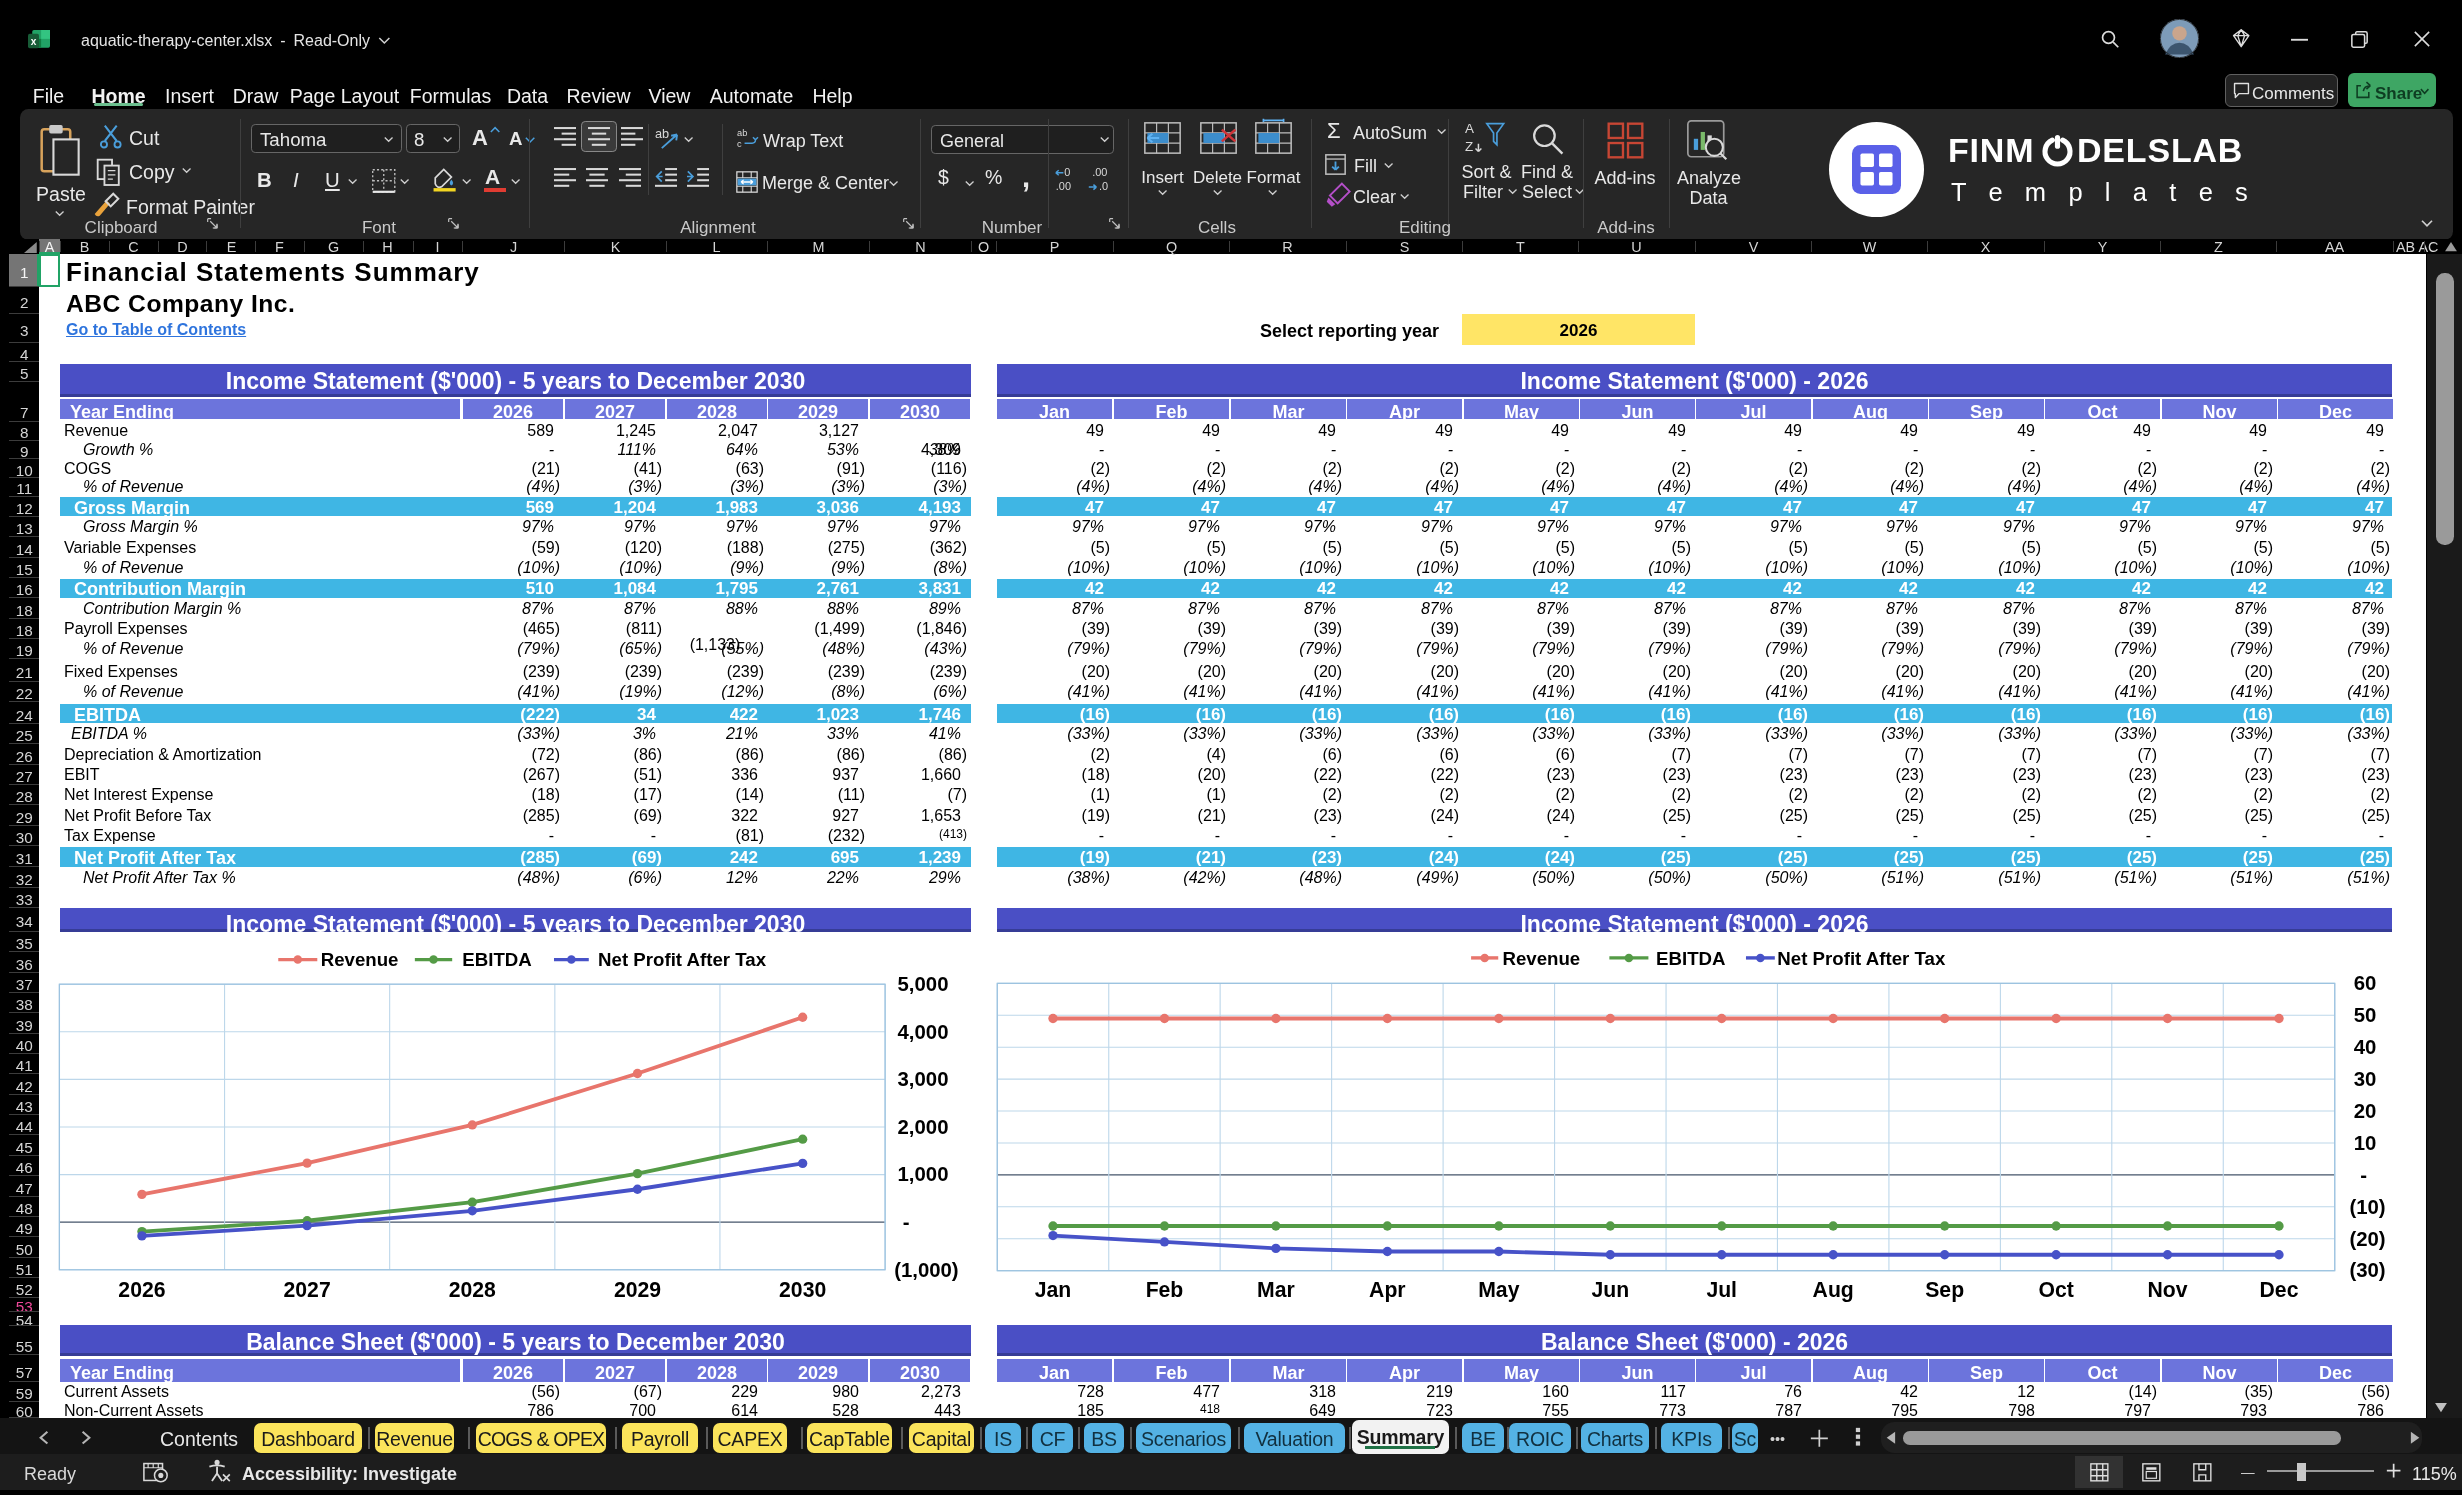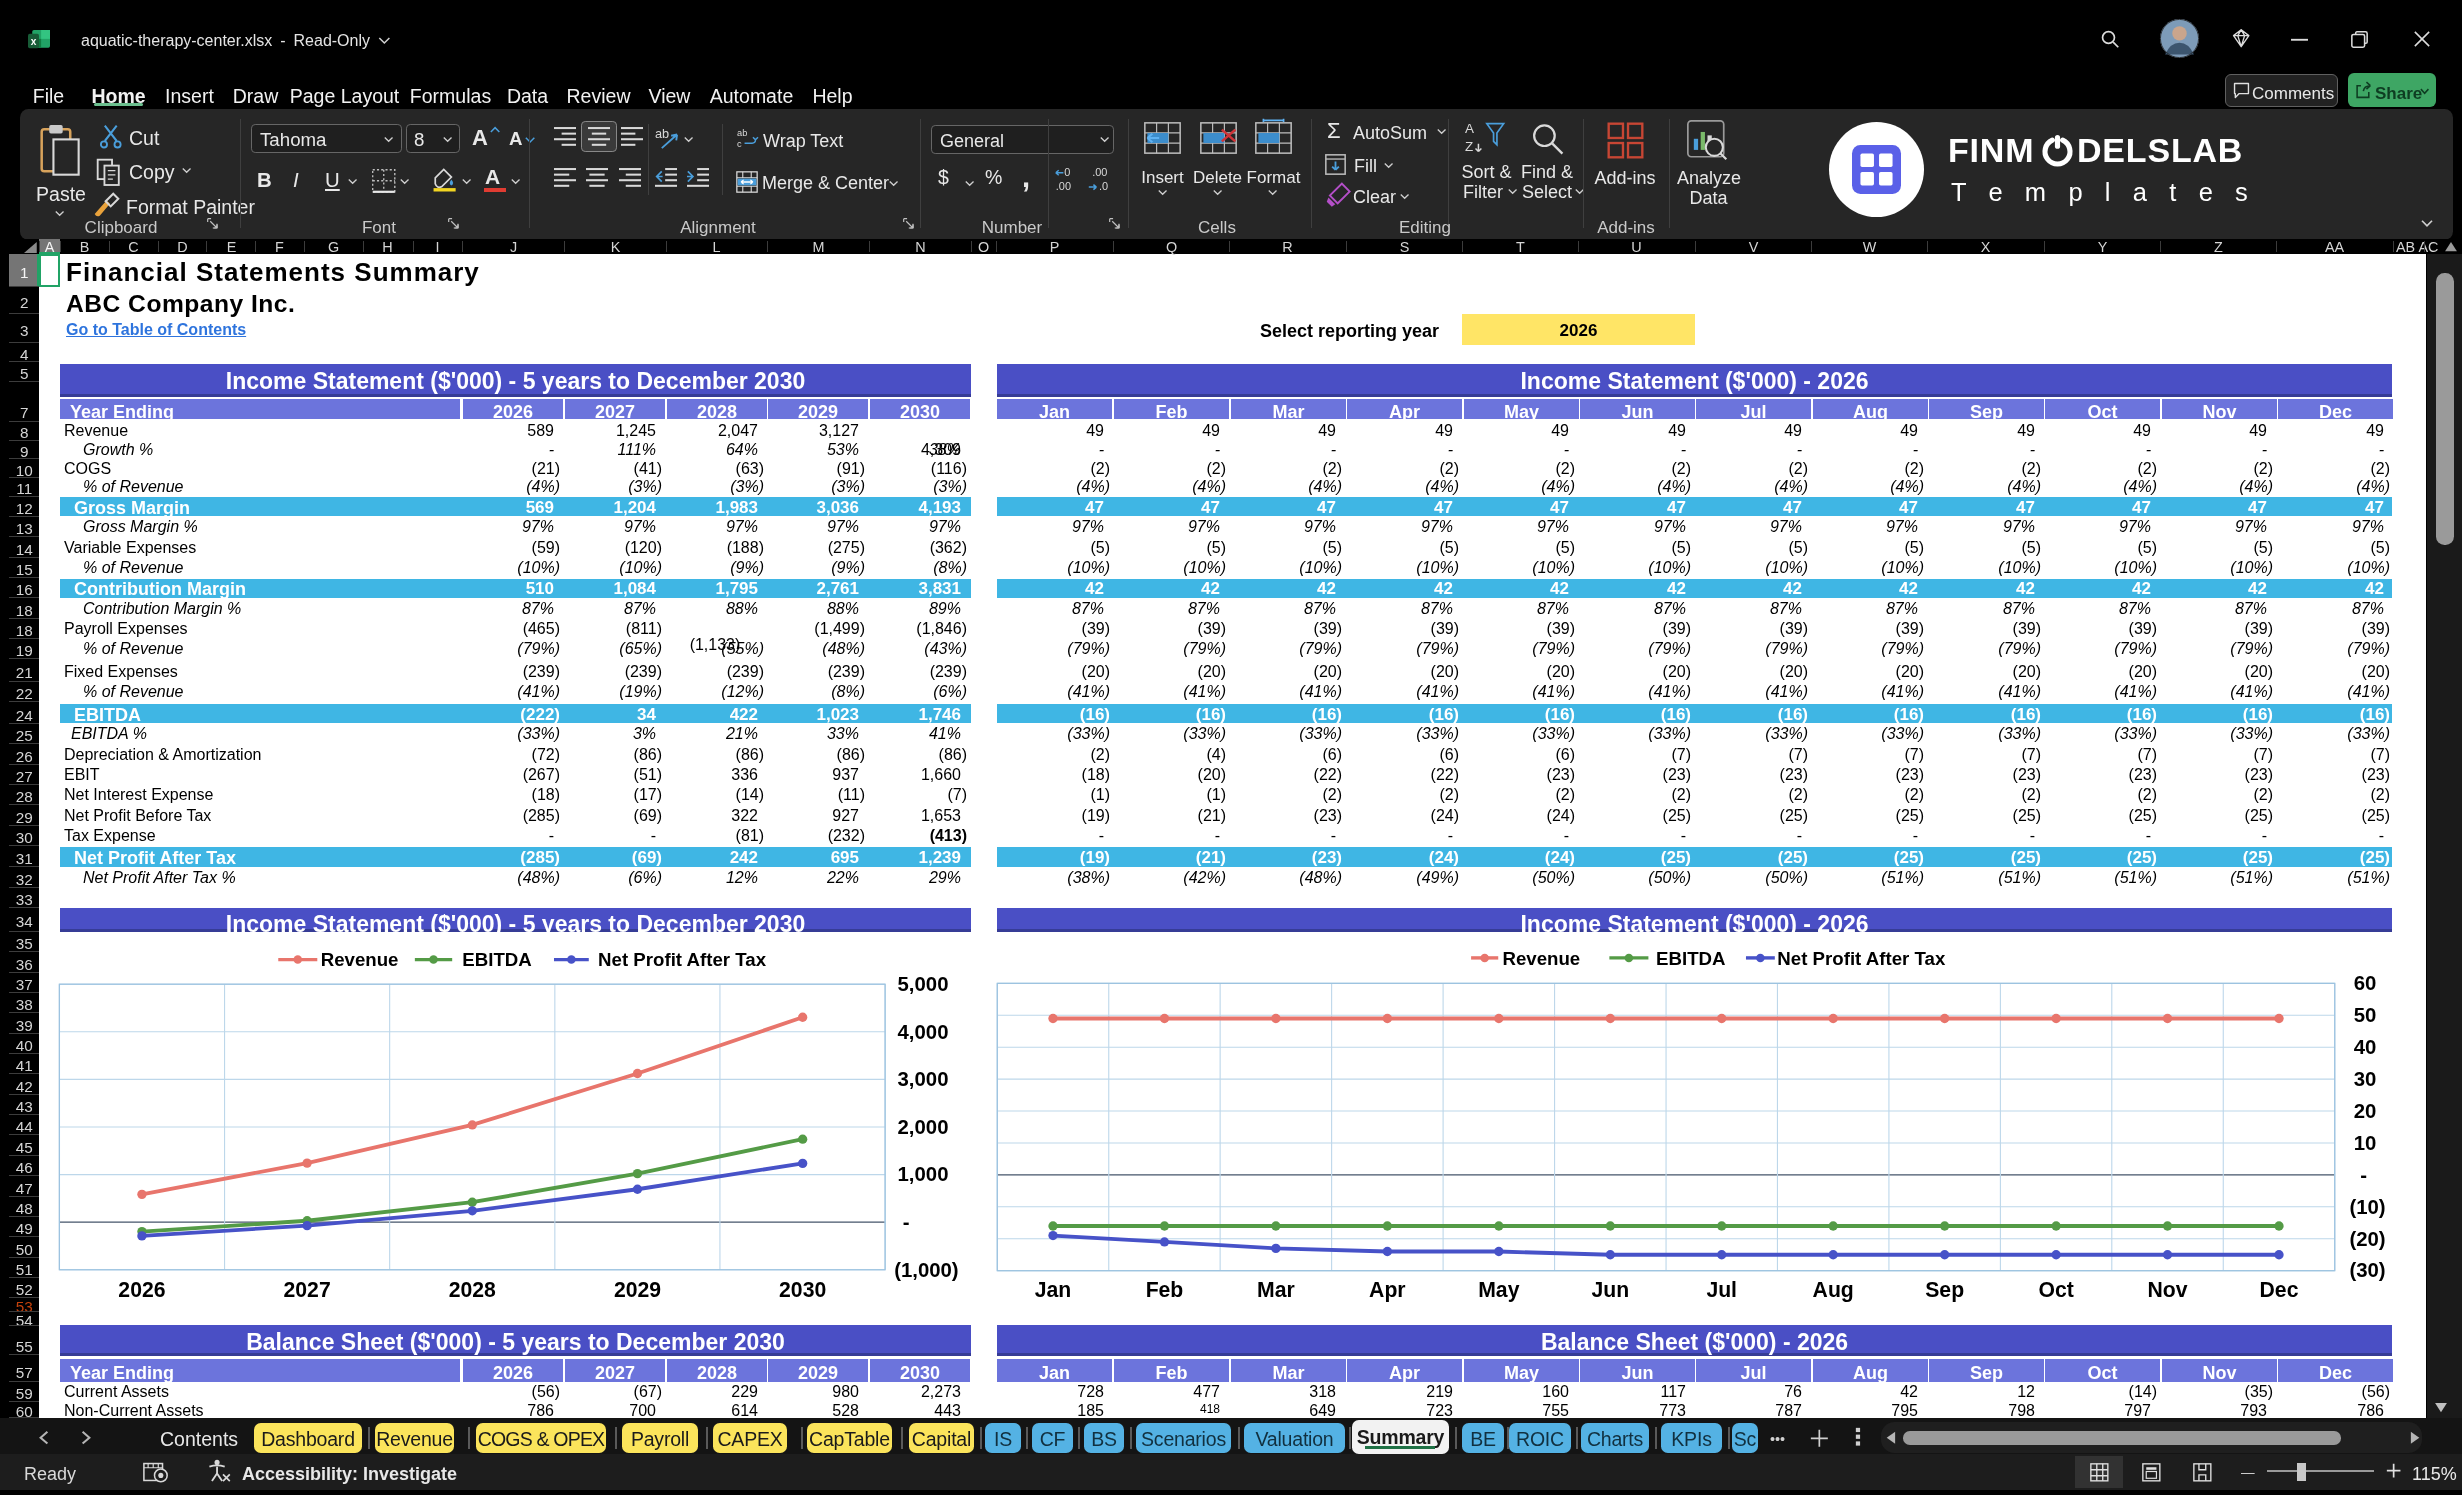--- a/index.html
+++ b/index.html
@@ -538,21 +538,21 @@
 <div style="position:absolute;left:9.3px;top:1201px;width:30px;font-size:15.3px;color:#d5d5d5;line-height:1;white-space:nowrap;font-weight:normal;text-align:center;">48</div>
 <div style="position:absolute;left:9.3px;top:1216px;width:30px;height:0.8px;background:#3c3c3c;"></div>
 <div style="position:absolute;left:9.3px;top:1221px;width:30px;font-size:15.3px;color:#d5d5d5;line-height:1;white-space:nowrap;font-weight:normal;text-align:center;">49</div>
 <div style="position:absolute;left:9.3px;top:1236px;width:30px;height:0.8px;background:#3c3c3c;"></div>
 <div style="position:absolute;left:9.3px;top:1242px;width:30px;font-size:15.3px;color:#d5d5d5;line-height:1;white-space:nowrap;font-weight:normal;text-align:center;">50</div>
 <div style="position:absolute;left:9.3px;top:1257px;width:30px;height:0.8px;background:#3c3c3c;"></div>
 <div style="position:absolute;left:9.3px;top:1262px;width:30px;font-size:15.3px;color:#d5d5d5;line-height:1;white-space:nowrap;font-weight:normal;text-align:center;">51</div>
 <div style="position:absolute;left:9.3px;top:1277px;width:30px;height:0.8px;background:#3c3c3c;"></div>
 <div style="position:absolute;left:9.3px;top:1282px;width:30px;font-size:15.3px;color:#d5d5d5;line-height:1;white-space:nowrap;font-weight:normal;text-align:center;">52</div>
 <div style="position:absolute;left:9.3px;top:1297px;width:30px;height:0.8px;background:#3c3c3c;"></div>
-<div style="position:absolute;left:9.3px;top:1299px;width:30px;font-size:15.3px;color:#c2410c;line-height:1;white-space:nowrap;font-weight:normal;text-align:center;">53</div>
+<div style="position:absolute;left:9.3px;top:1299px;width:30px;font-size:15.3px;color:#ec4899;line-height:1;white-space:nowrap;font-weight:normal;text-align:center;">53</div>
 <div style="position:absolute;left:9.3px;top:1311px;width:30px;height:0.8px;background:#3c3c3c;"></div>
 <div style="position:absolute;left:9.3px;top:1313px;width:30px;font-size:15.3px;color:#d5d5d5;line-height:1;white-space:nowrap;font-weight:normal;text-align:center;">54</div>
 <div style="position:absolute;left:9.3px;top:1325px;width:30px;height:0.8px;background:#3c3c3c;"></div>
 <div style="position:absolute;left:9.3px;top:1339px;width:30px;font-size:15.3px;color:#d5d5d5;line-height:1;white-space:nowrap;font-weight:normal;text-align:center;">55</div>
 <div style="position:absolute;left:9.3px;top:1354px;width:30px;height:0.8px;background:#3c3c3c;"></div>
 <div style="position:absolute;left:9.3px;top:1365px;width:30px;font-size:15.3px;color:#d5d5d5;line-height:1;white-space:nowrap;font-weight:normal;text-align:center;">57</div>
 <div style="position:absolute;left:9.3px;top:1381px;width:30px;height:0.8px;background:#3c3c3c;"></div>
 <div style="position:absolute;left:9.3px;top:1386px;width:30px;font-size:15.3px;color:#d5d5d5;line-height:1;white-space:nowrap;font-weight:normal;text-align:center;">59</div>
 <div style="position:absolute;left:9.3px;top:1401px;width:30px;height:0.8px;background:#3c3c3c;"></div>
 <div style="position:absolute;left:9.3px;top:1404px;width:30px;font-size:15.3px;color:#d5d5d5;line-height:1;white-space:nowrap;font-weight:normal;text-align:center;">60</div>
@@ -970,21 +970,21 @@
 <div style="position:absolute;left:1826px;top:808px;width:98px;font-size:16px;color:#000;line-height:1;white-space:nowrap;font-weight:normal;text-align:right;">(25)</div>
 <div style="position:absolute;left:1943px;top:808px;width:98px;font-size:16px;color:#000;line-height:1;white-space:nowrap;font-weight:normal;text-align:right;">(25)</div>
 <div style="position:absolute;left:2059px;top:808px;width:98px;font-size:16px;color:#000;line-height:1;white-space:nowrap;font-weight:normal;text-align:right;">(25)</div>
 <div style="position:absolute;left:2175px;top:808px;width:98px;font-size:16px;color:#000;line-height:1;white-space:nowrap;font-weight:normal;text-align:right;">(25)</div>
 <div style="position:absolute;left:2292px;top:808px;width:98px;font-size:16px;color:#000;line-height:1;white-space:nowrap;font-weight:normal;text-align:right;">(25)</div>
 <div style="position:absolute;left:64px;top:828px;font-size:16px;color:#000;line-height:1;white-space:nowrap;">Tax Expense</div>
 <div style="position:absolute;left:456px;top:828px;width:98px;font-size:16px;color:#000;line-height:1;white-space:nowrap;font-weight:normal;text-align:right;">-</div>
 <div style="position:absolute;left:558px;top:828px;width:98px;font-size:16px;color:#000;line-height:1;white-space:nowrap;font-weight:normal;text-align:right;">-</div>
 <div style="position:absolute;left:666px;top:828px;width:98px;font-size:16px;color:#000;line-height:1;white-space:nowrap;font-weight:normal;text-align:right;">(81)</div>
 <div style="position:absolute;left:767px;top:828px;width:98px;font-size:16px;color:#000;line-height:1;white-space:nowrap;font-weight:normal;text-align:right;">(232)</div>
-<div style="position:absolute;left:869px;top:828px;width:98px;font-size:16px;color:#000;line-height:1;white-space:nowrap;font-weight:bold;text-align:right;">(413)</div>
+<div style="position:absolute;left:869px;top:828px;width:98px;font-size:12px;color:#000;line-height:1;white-space:nowrap;font-weight:normal;text-align:right;">(413)</div>
 <div style="position:absolute;left:1006px;top:828px;width:98px;font-size:16px;color:#000;line-height:1;white-space:nowrap;font-weight:normal;text-align:right;">-</div>
 <div style="position:absolute;left:1122px;top:828px;width:98px;font-size:16px;color:#000;line-height:1;white-space:nowrap;font-weight:normal;text-align:right;">-</div>
 <div style="position:absolute;left:1238px;top:828px;width:98px;font-size:16px;color:#000;line-height:1;white-space:nowrap;font-weight:normal;text-align:right;">-</div>
 <div style="position:absolute;left:1355px;top:828px;width:98px;font-size:16px;color:#000;line-height:1;white-space:nowrap;font-weight:normal;text-align:right;">-</div>
 <div style="position:absolute;left:1471px;top:828px;width:98px;font-size:16px;color:#000;line-height:1;white-space:nowrap;font-weight:normal;text-align:right;">-</div>
 <div style="position:absolute;left:1588px;top:828px;width:98px;font-size:16px;color:#000;line-height:1;white-space:nowrap;font-weight:normal;text-align:right;">-</div>
 <div style="position:absolute;left:1704px;top:828px;width:98px;font-size:16px;color:#000;line-height:1;white-space:nowrap;font-weight:normal;text-align:right;">-</div>
 <div style="position:absolute;left:1820px;top:828px;width:98px;font-size:16px;color:#000;line-height:1;white-space:nowrap;font-weight:normal;text-align:right;">-</div>
 <div style="position:absolute;left:1937px;top:828px;width:98px;font-size:16px;color:#000;line-height:1;white-space:nowrap;font-weight:normal;text-align:right;">-</div>
 <div style="position:absolute;left:2053px;top:828px;width:98px;font-size:16px;color:#000;line-height:1;white-space:nowrap;font-weight:normal;text-align:right;">-</div>

